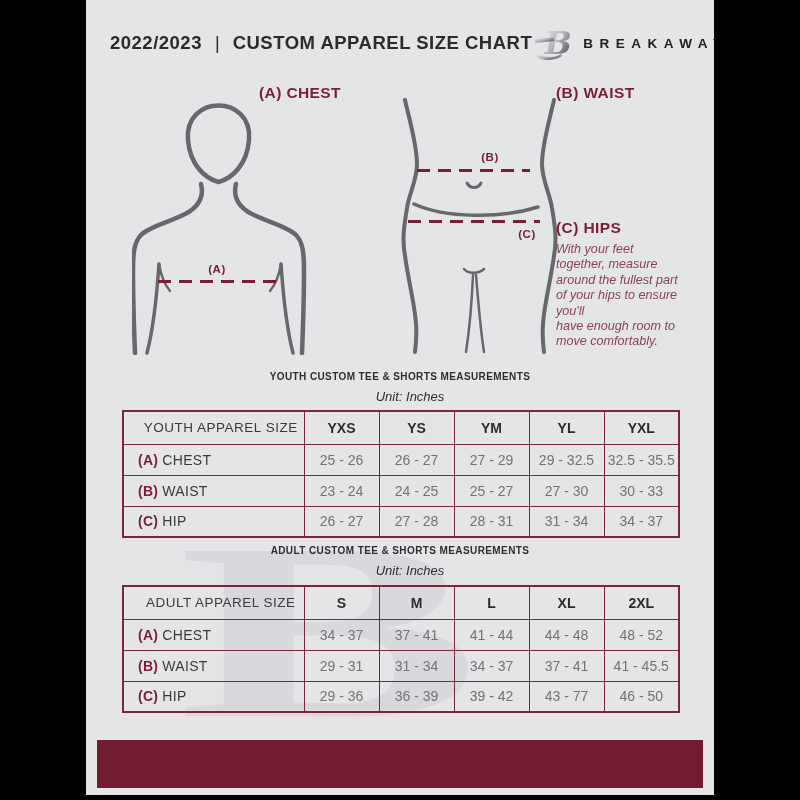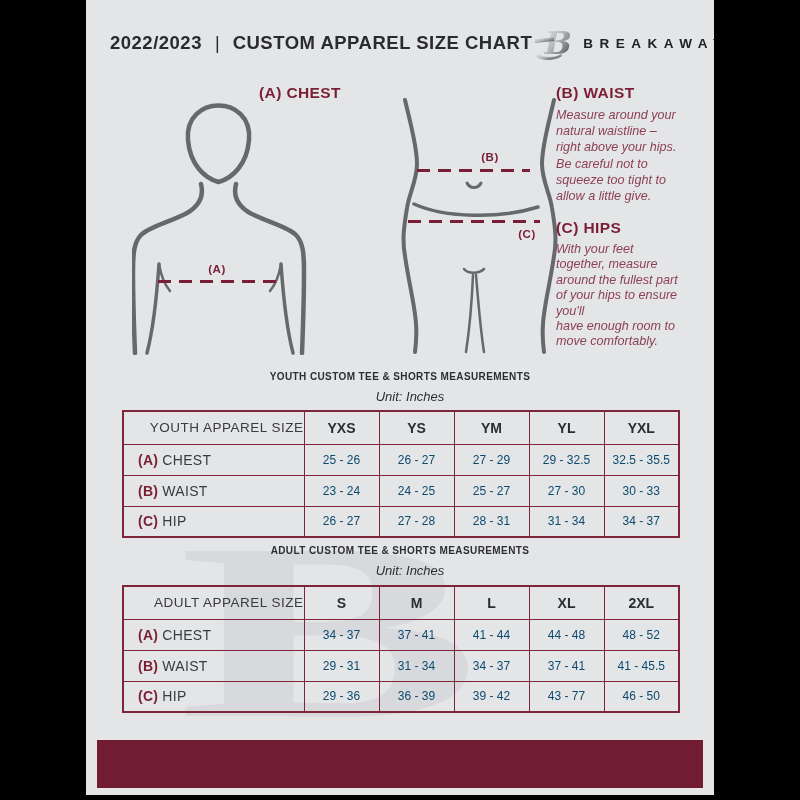--- a/index.html
+++ b/index.html
@@ -51,22 +51,22 @@
   .sec-unit{position:absolute;left:0;width:628px;text-align:center;
     font-style:italic;font-size:13px;color:#2d2e30;padding-left:20px;}
 
   
   .size-table{position:absolute;left:36px;width:556px;border-collapse:collapse;
     table-layout:fixed;border:2.5px solid var(--table-border);background:transparent;}
   .size-table th,.size-table td{border:1.5px solid var(--table-border);
     text-align:center;vertical-align:middle;}
   .size-table th{height:33px;font-size:14px;font-weight:700;color:#2c2d2f;}
   .size-table th.lblhdr{font-weight:400;font-size:13.5px;color:#3a3b3d;
-    text-align:right;padding-left:14px;letter-spacing:0.5px;}
-  .size-table td{height:31px;font-size:12px;color:#0c4a6e;}
+    text-align:center;padding-left:14px;letter-spacing:0.5px;}
+  .size-table td{height:31px;font-size:14px;color:#737373;}
   .size-table td.rl{text-align:left;padding-left:14px;font-size:14px;
     color:#3a3b3d;letter-spacing:0.3px;}
   .size-table td.rl .pfx{font-weight:800;color:var(--accent);margin-right:4px;}
 
   .footer-bar{position:absolute;left:11px;top:740px;width:606px;height:48px;
     background:var(--footer-bar);}
 </style>
 </head>
 <body>
 
@@ -122,26 +122,20 @@
 
     <div class="dash" style="left:331px;top:169px;width:113px"></div>
     <div class="marker" style="left:389px;top:151px">(B)</div>
 
     <div class="dash" style="left:322px;top:220px;width:132px"></div>
     <div class="marker" style="left:426px;top:228px">(C)</div>
 
     <div class="gh" style="left:173px;top:84px">(A) CHEST</div>
 
     <div class="gh" style="left:470px;top:84px">(B) WAIST</div>
-    <div class="gd" style="left:470px;top:107px">Measure around your
-natural waistline –
-right above your hips.
-Be careful not to
-squeeze too tight to
-allow a little give.</div>
 
     <div class="gh" style="left:470px;top:219px">(C) HIPS</div>
     <div class="gd tight" style="left:470px;top:242px">With your feet
 together, measure
 around the fullest part
 of your hips to ensure
 you'll
 have enough room to
 move comfortably.</div>
 

